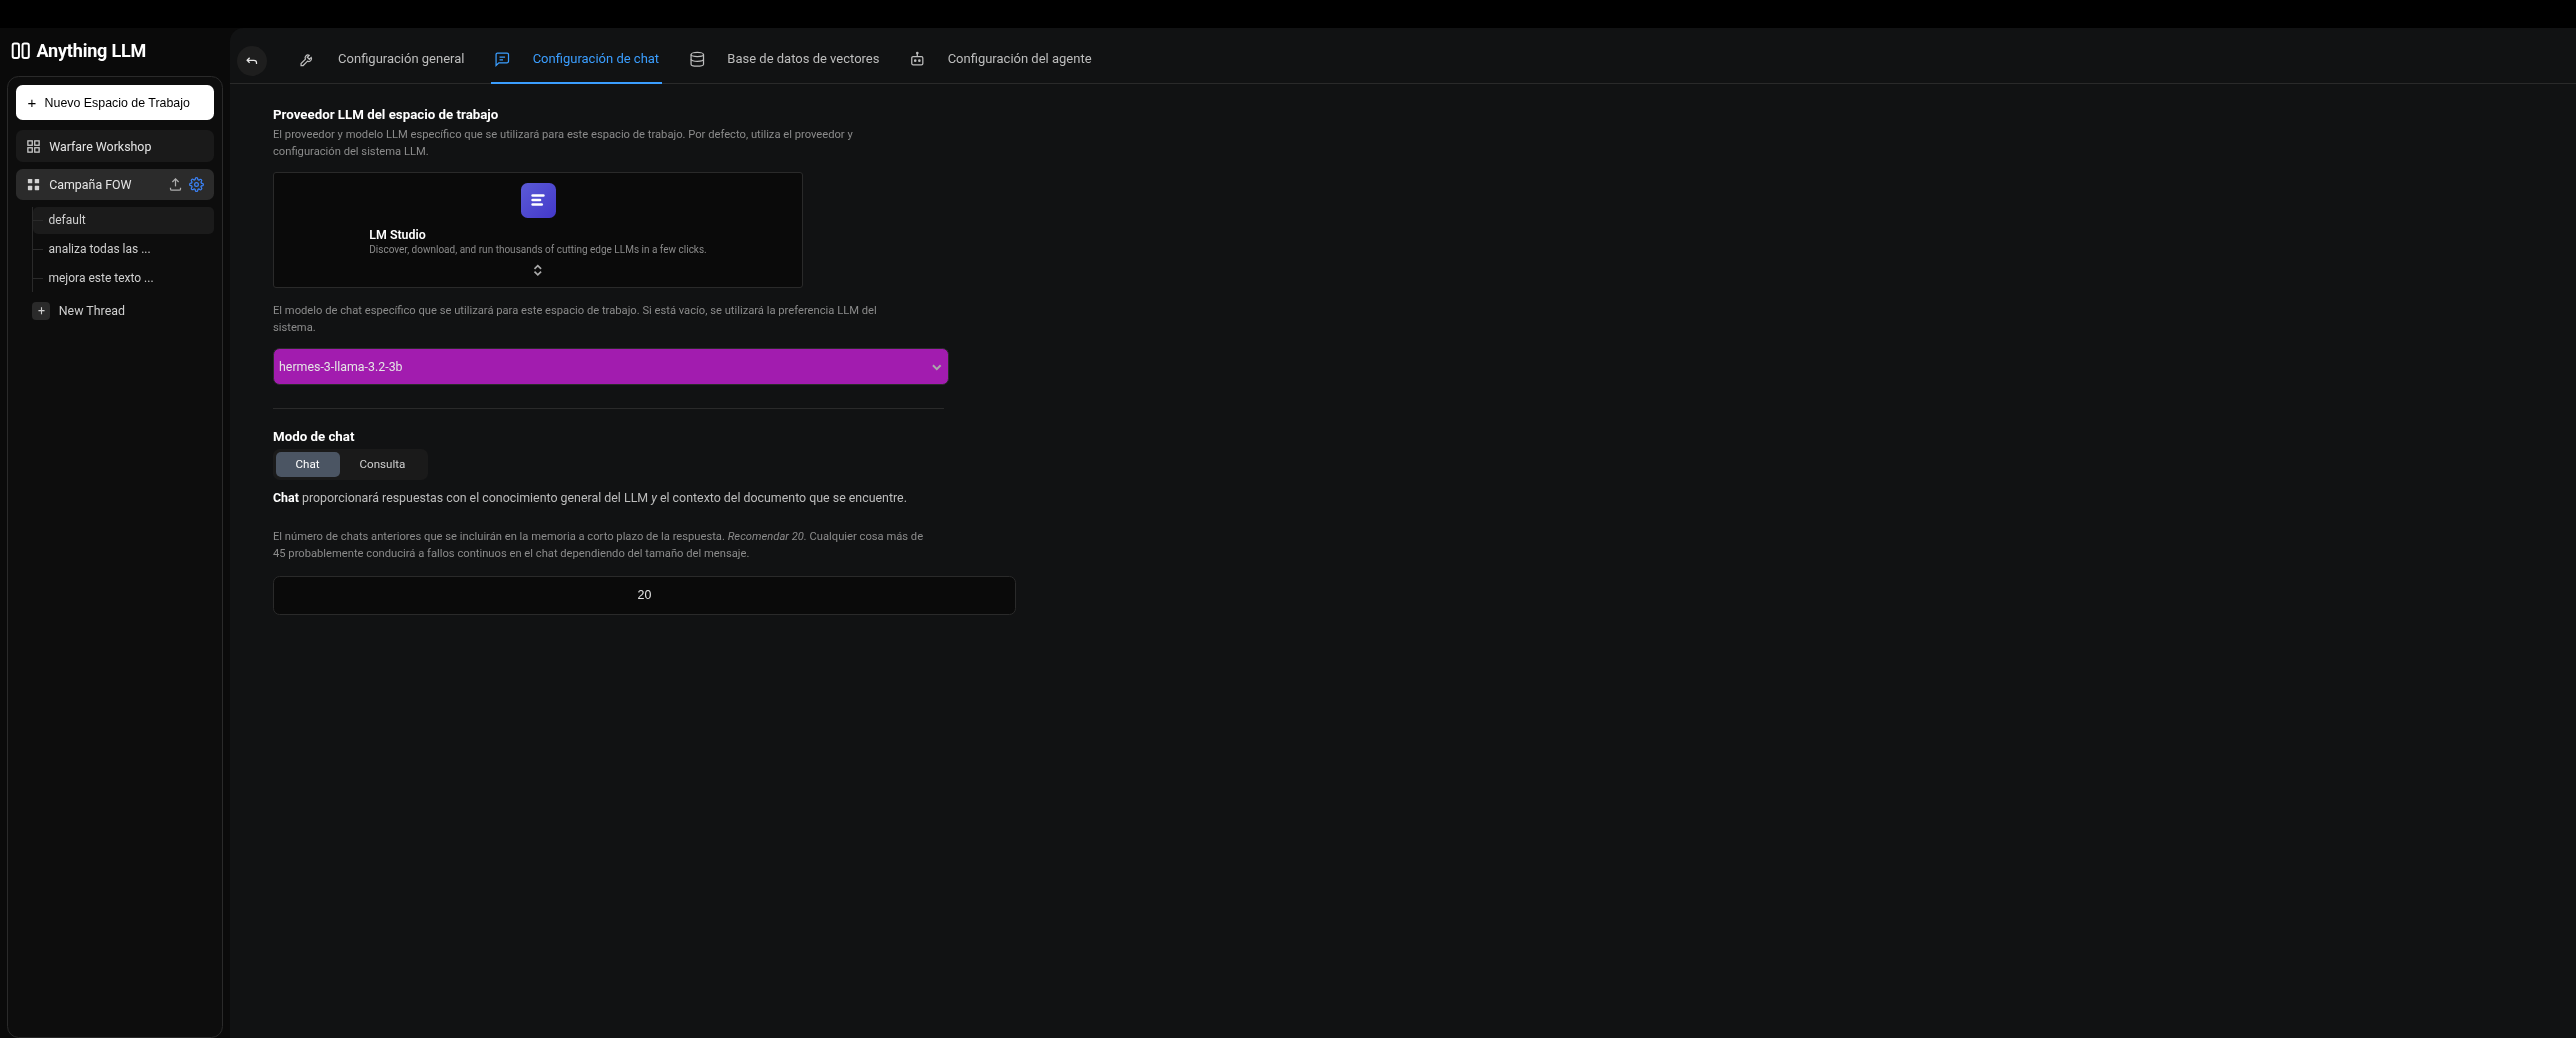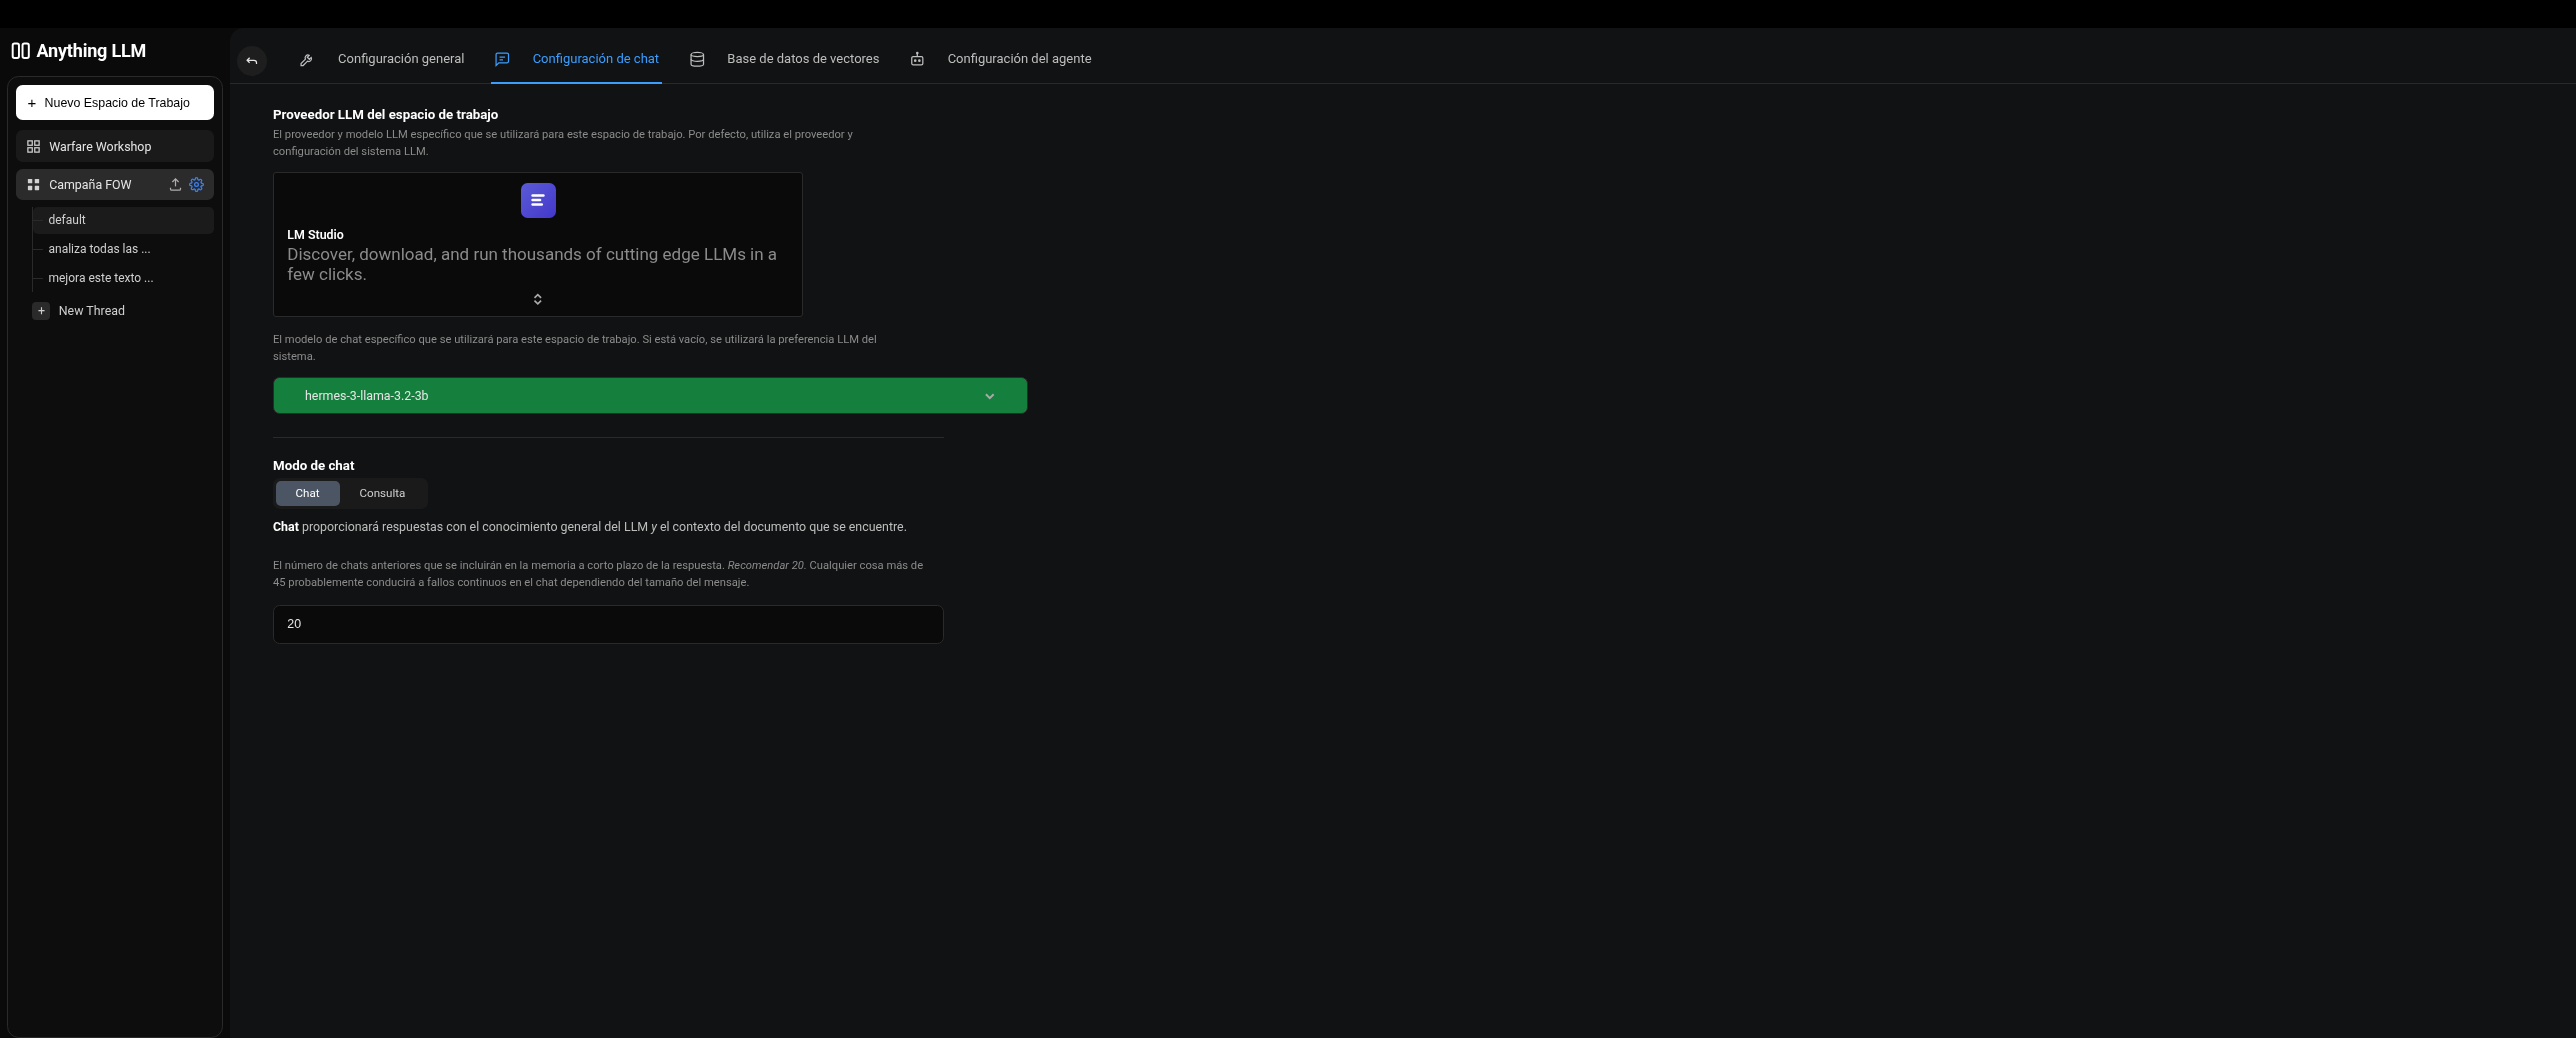--- a/index.html
+++ b/index.html
@@ -41,39 +41,39 @@
 
 .content { padding:23px 43px; max-width:994px; }
 .sect-title { font-size:13.3px; font-weight:700; color:#fff; margin-bottom:5px; }
 .sect-desc { font-size:11.2px; color:#8b8b8b; line-height:1.5; margin-bottom:11.6px; max-width:646px; }
 
 .provider-card { background:#0a0a0a; border:0.8px solid #2a2a2a; border-radius:3px; padding:10px 13.3px; display:flex; align-items:center; gap:9px; width:530px; cursor:pointer; margin-bottom:15px;flex-direction:column; }
 .prov-logo { width:35px; height:35px; border-radius:6.6px; background:linear-gradient(135deg,#5b5bd6,#4338ca); display:flex; align-items:center; justify-content:center; }
 .prov-logo svg { width:20px; height:20px; }
 .prov-text { flex:1; }
 .prov-name { font-weight:600; color:#fff; font-size:12.4px; }
-.prov-sub { color:#8b8b8b; font-size:17px; margin-top:1.7px; }
+.prov-sub { color:#8b8b8b; font-size:10px; margin-top:1.7px; }
 .prov-chev { display:flex; flex-direction:column; gap:0; color:#aaa; }
 
-.select-box { background:#15803d; border:0.8px solid #2a2a2a; border-radius:6.6px; padding:10px 31px; width:755px; display:flex; align-items:center; justify-content:space-between; cursor:pointer; color:#e5e5e5; font-size:12.4px; margin-bottom:23px; }
+.select-box { background:#a21caf; border:0.8px solid #2a2a2a; border-radius:6.6px; padding:10px 5px; width:676px; display:flex; align-items:center; justify-content:space-between; cursor:pointer; color:#e5e5e5; font-size:12.4px; margin-bottom:23px; }
 
 .divider { border:none; border-top:0.8px solid #2a2a2a; margin:0 0 20px 0; width:671px; }
 
 .seg { display:inline-flex; background:#1a1a1a; border-radius:6.6px; padding:2.5px; margin-bottom:10px; }
 .seg-btn { padding:5.8px 20px; border-radius:5px; font-size:11.6px; cursor:pointer; color:#cfcfcf; }
 .seg-btn.active { background:#4b5563; color:#fff; }
 
 .mode-desc { color:#bdbdbd; font-size:12.4px; margin-bottom:23px; }
 .mode-desc b { color:#fff; font-weight:700; }
 .mode-desc i { font-style:italic; }
 
 .hist-desc { color:#8b8b8b; font-size:11.2px; line-height:1.55; margin-bottom:13.3px; max-width:654px; }
 .hist-desc i { font-style:italic; }
 
-.num-input { background:#0a0a0a; border:0.8px solid #2a2a2a; border-radius:6.6px; padding:11.6px 13.3px; width:671px; color:#e5e5e5; font-size:12.4px; }
+.num-input { background:#0a0a0a; border:0.8px solid #2a2a2a; border-radius:6.6px; padding:11.6px 13.3px; width:743px; color:#e5e5e5; font-size:12.4px;text-align:center; }
 </style>
 </head>
 <body>
 
 <div class="topbar"></div>
 
 <div class="app">
 
   <aside class="sidebar">
     <div class="brand">

